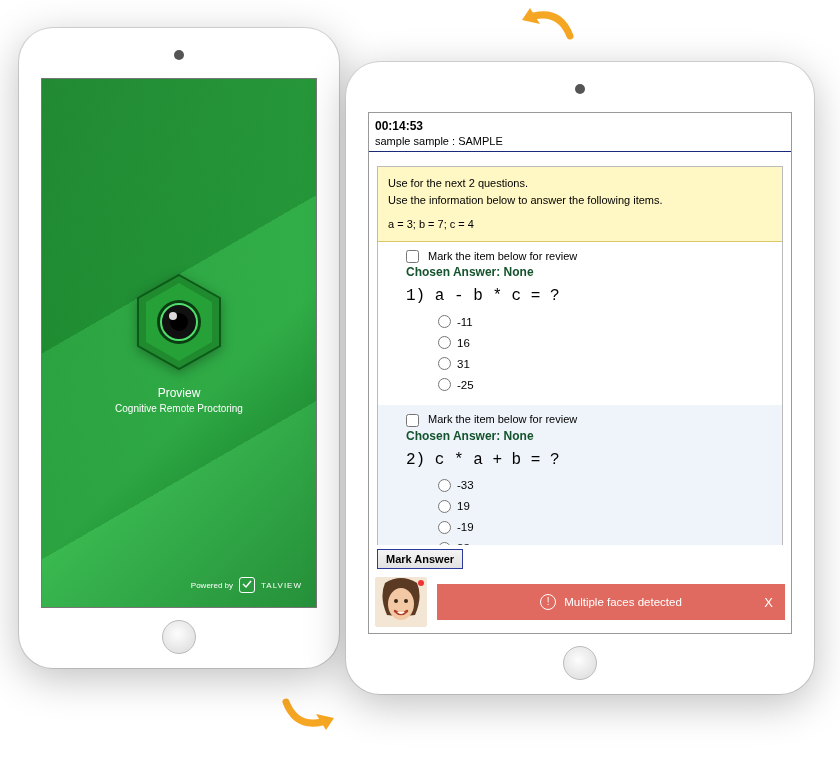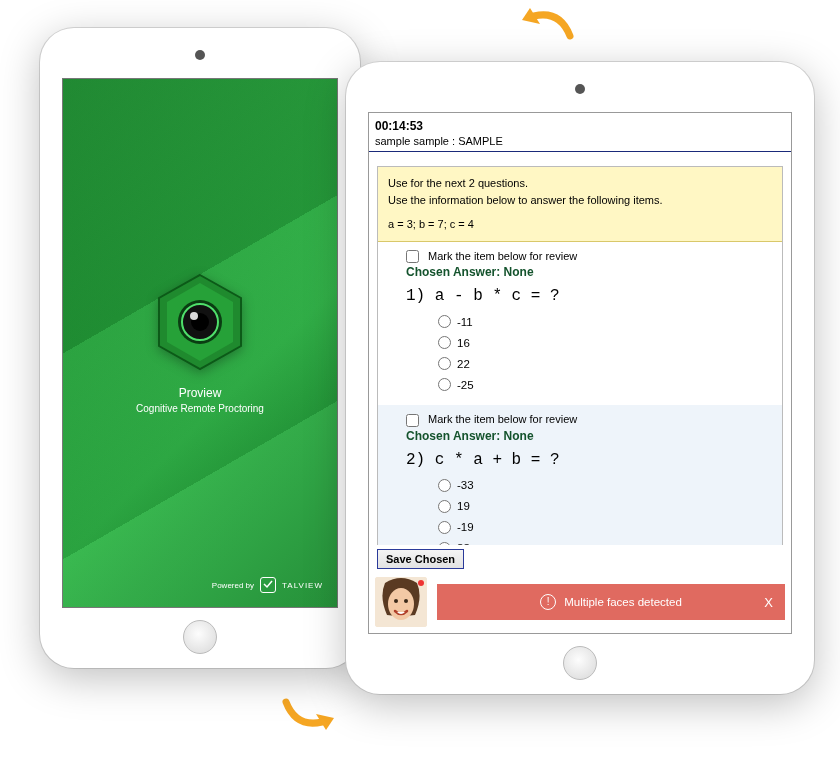--- a/index.html
+++ b/index.html
@@ -43,21 +43,21 @@
 .tablet .screen {
   width: 100%; height: 100%;
   border: 1px solid #999;
   background: #fff;
   overflow: hidden;
   position: relative;
 }
 
 
 .tablet.left {
-  left: 40px; top: 28px;
+  left: 19px; top: 28px;
   width: 320px; height: 640px;
 }
 .tablet.left .screen {
   background: linear-gradient(135deg, #0e6a1e 0%, #2ea63e 25%, #2ea63e 50%, #0e6a1e 50%, #2ea63e 75%, #1d8a2d 100%);
   background:
     linear-gradient(150deg, rgba(255,255,255,0.06) 0%, rgba(0,0,0,0.12) 40%, rgba(255,255,255,0.04) 40%, rgba(0,0,0,0.1) 70%, rgba(255,255,255,0.05) 70%) ,
     linear-gradient(135deg, #138226, #2fb547 60%, #1a8a2f);
   border: 1px solid #777;
   display: flex;
   flex-direction: column;
@@ -266,21 +266,21 @@
             <label class="opt">
                 <input type="radio" name="q1" style="">
                 <span>-11</span>
               </label>
             <label class="opt">
                 <input type="radio" name="q1" style="">
                 <span>16</span>
               </label>
             <label class="opt">
                 <input type="radio" name="q1" style="">
-                <span>22</span>
+                <span>31</span>
               </label>
             <label class="opt">
                 <input type="radio" name="q1" style="">
                 <span>-25</span>
               </label>
           </div>
         </div>
 
         <div class="q-block alt">
           <div class="mark-row">
@@ -309,21 +309,21 @@
                 <input type="radio" name="q2" style="">
                 <span>33</span>
               </label>
           </div>
         </div>
 
       </div>
     </div>
 
     <div class="save-row">
-      <button class="save-btn">Save Chosen</button>
+      <button class="save-btn">Mark Answer</button>
     </div>
 
     <div class="alert-bar">
       <div class="webcam-thumb">
         <svg class="face-svg" viewBox="0 0 52 50">
           <rect width="52" height="50" fill="#f4e6d4"></rect>
           <path d="M10 6 Q26 -4 42 6 Q48 20 40 38 Q26 40 12 38 Q4 20 10 6 Z" fill="#5a3a22"></path>
           <ellipse cx="26" cy="27" rx="13" ry="16" fill="#f3c9a5"></ellipse>
           <circle cx="21" cy="24" r="2" fill="#3a2a1a"></circle>
           <circle cx="31" cy="24" r="2" fill="#3a2a1a"></circle>

